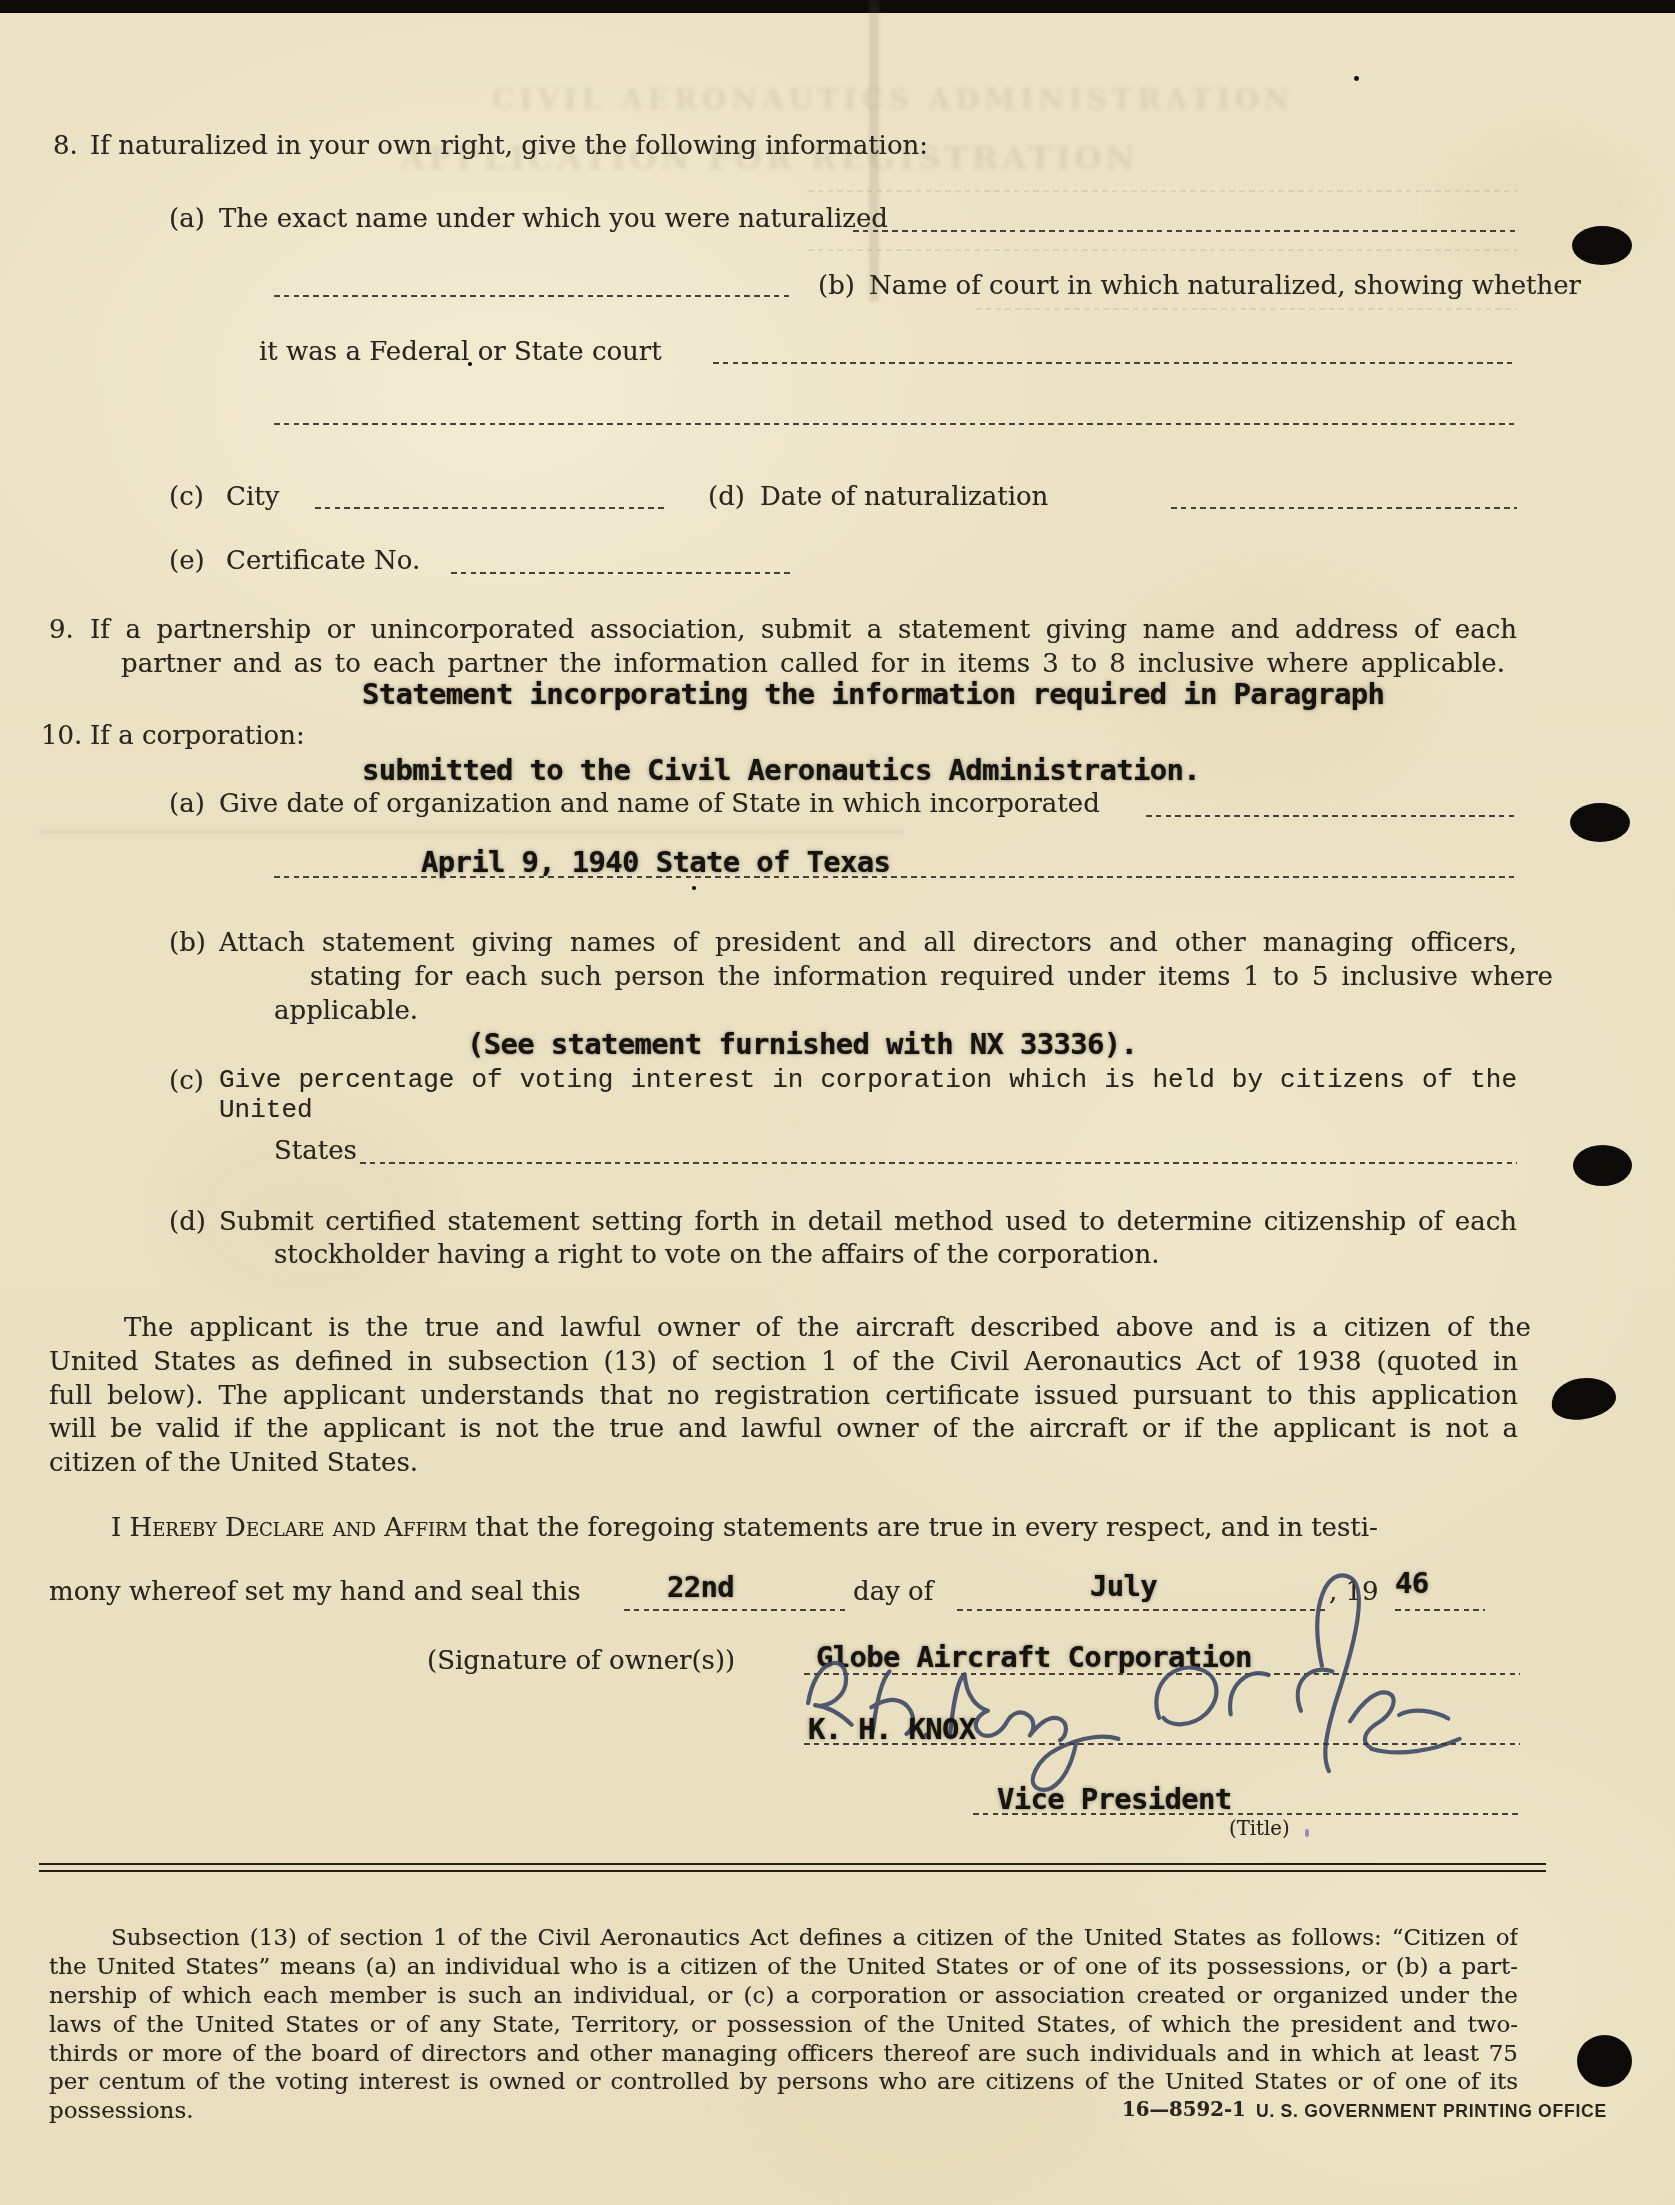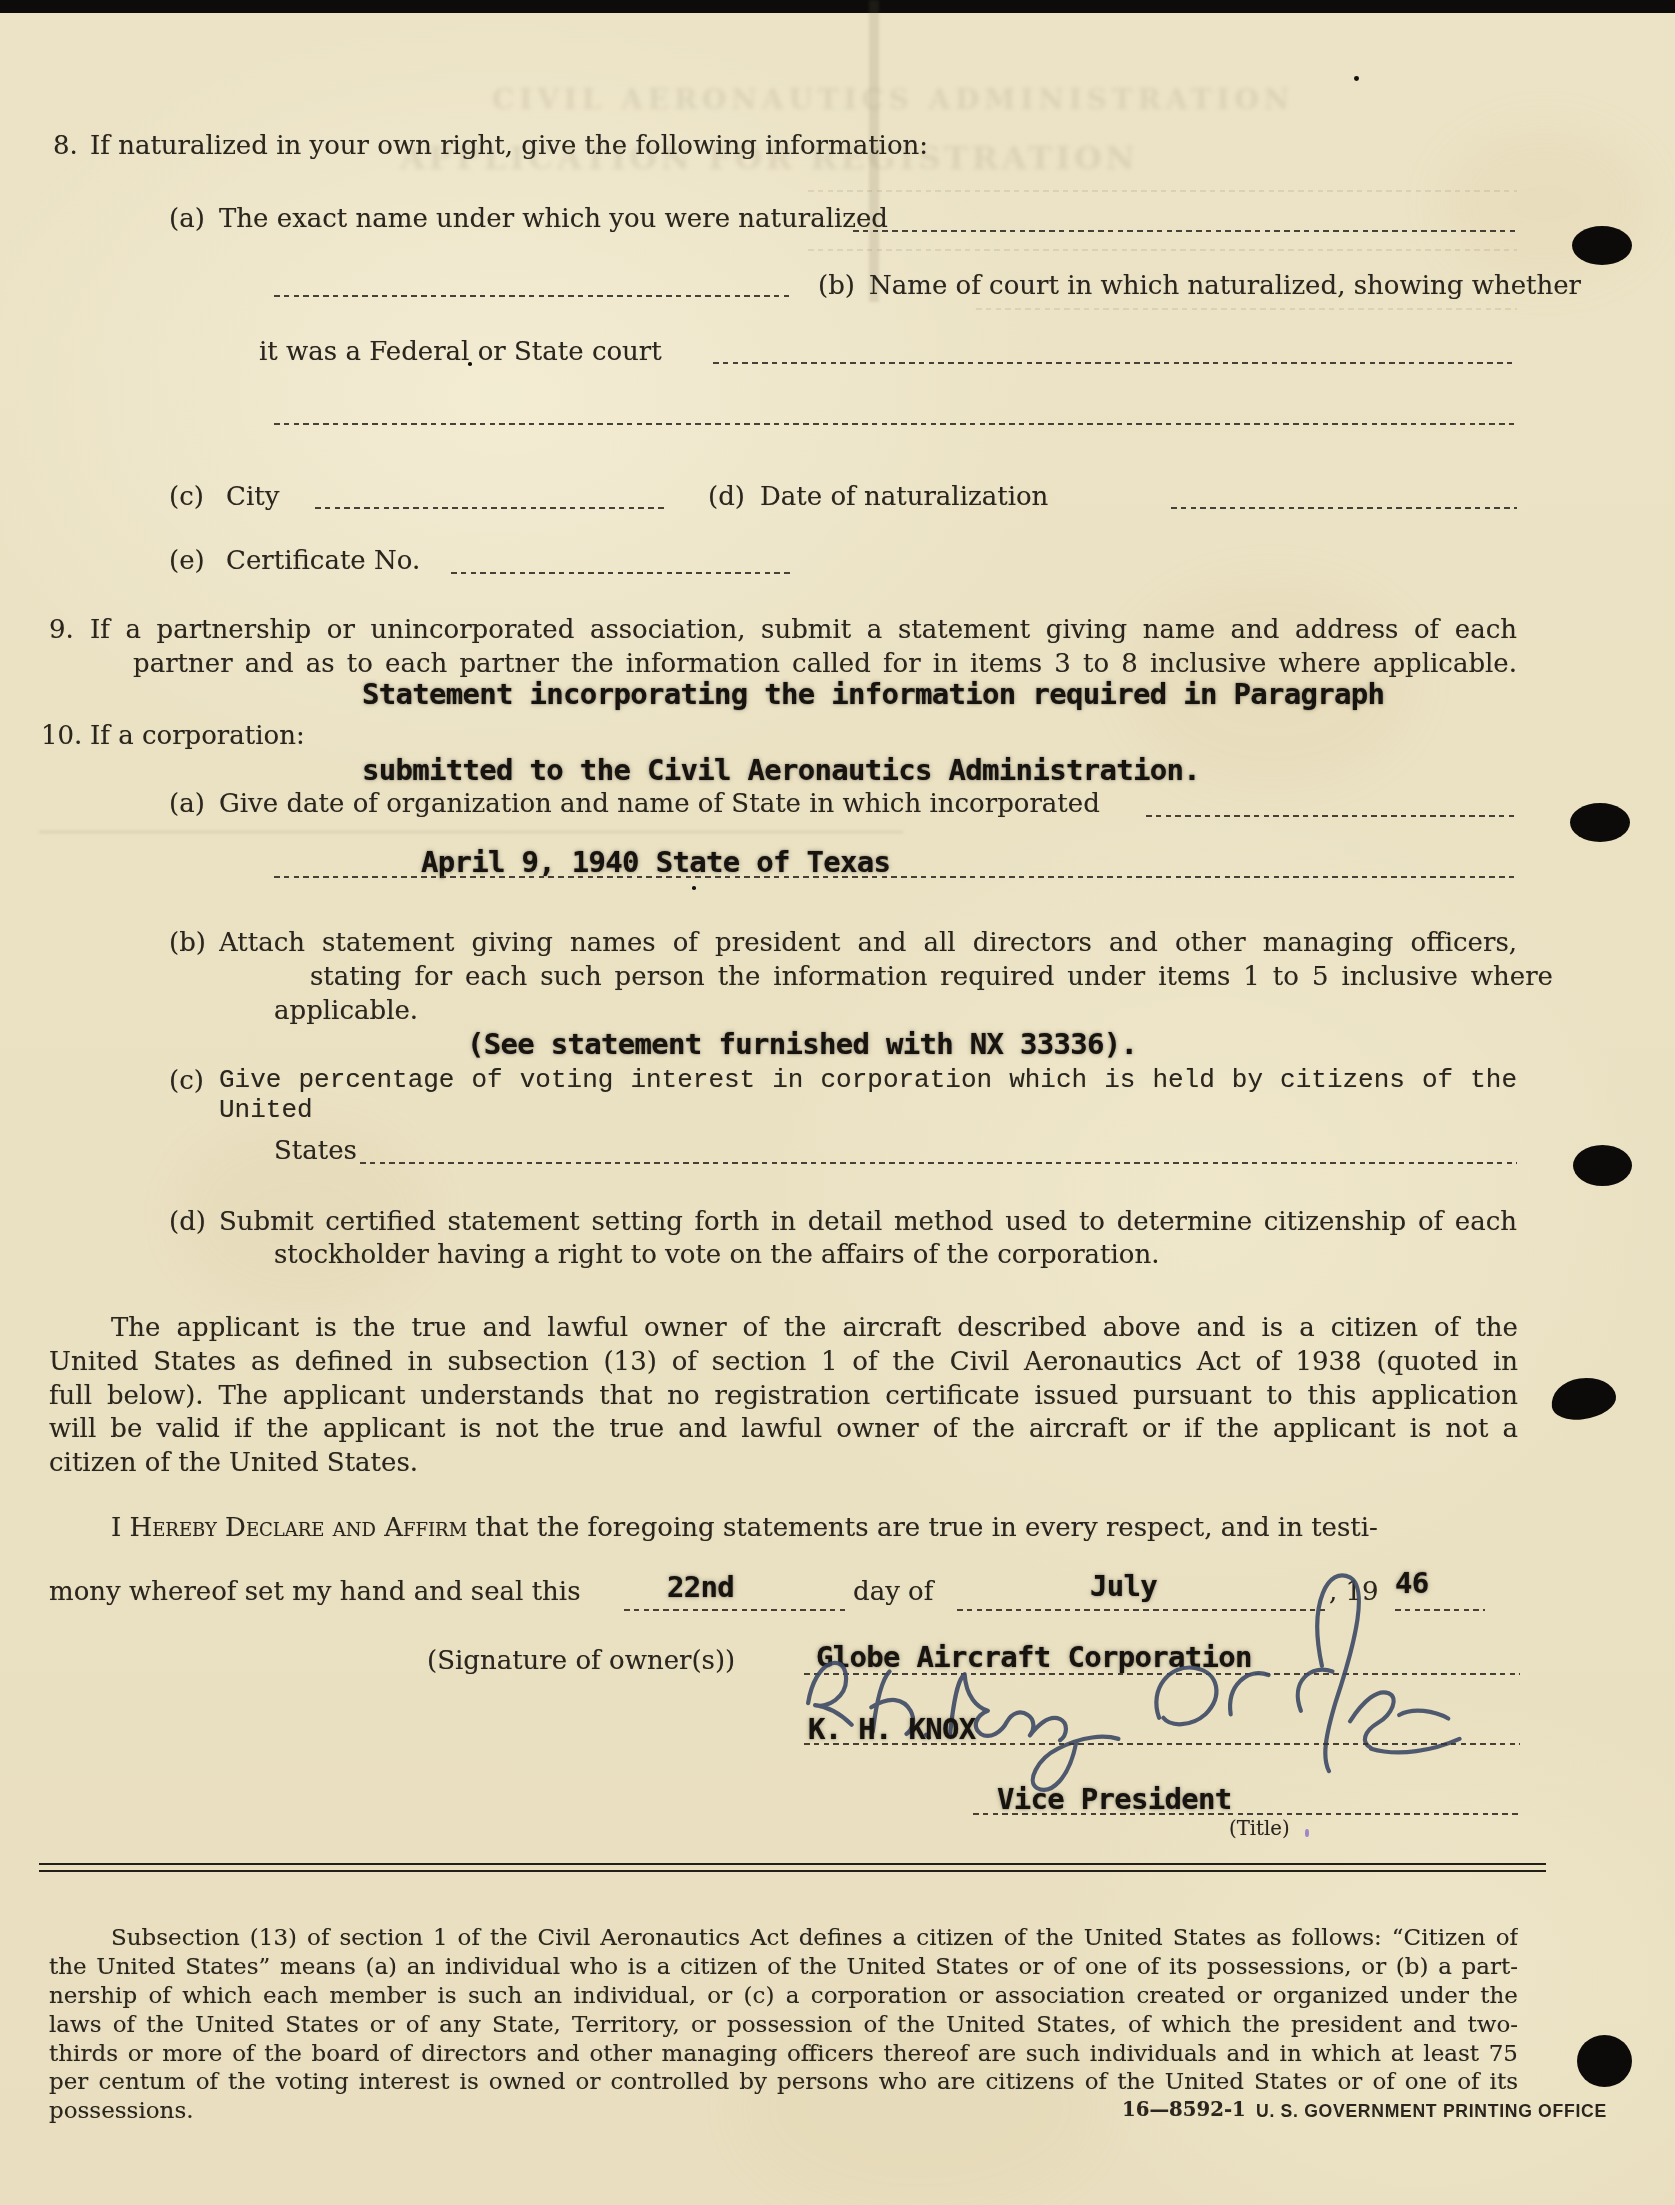--- a/index.html
+++ b/index.html
@@ -79,21 +79,21 @@
   <div class="pt" style="left:708px;top:482px;">(d)</div>
   <div class="pt" style="left:760px;top:482px;">Date of naturalization</div>
   <div class="dash" style="left:1171px;top:507px;width:346px;"></div>
 
   <div class="pt" style="left:169px;top:546px;">(e)</div>
   <div class="pt" style="left:226px;top:546px;">Certificate No.</div>
   <div class="dash" style="left:451px;top:572px;width:339px;"></div>
 
   <div class="pt" style="left:49px;top:615px;">9.</div>
   <div class="pt just" style="left:90px;top:615px;width:1427px;">If a partnership or unincorporated association, submit a statement giving name and address of each</div>
-  <div class="pt just" style="left:133px;top:649px;width:1384px;">partner and as to each partner the information called for in items 3 to 8 inclusive where applicable.</div>
+  <div class="pt just" style="left:121px;top:649px;width:1384px;">partner and as to each partner the information called for in items 3 to 8 inclusive where applicable.</div>
 
   <div class="tw" style="left:362px;top:680px;">Statement incorporating the information required in Paragraph</div>
   <div class="pt" style="left:41px;top:721px;">10.</div>
   <div class="pt" style="left:90px;top:721px;">If a corporation:</div>
   <div class="tw" style="left:362px;top:756px;">submitted to the Civil Aeronautics Administration.</div>
 
   <div class="pt" style="left:169px;top:789px;">(a)</div>
   <div class="pt" style="left:219px;top:789px;">Give date of organization and name of State in which incorporated</div>
   <div class="dash" style="left:1146px;top:815px;width:371px;"></div>
 
@@ -108,21 +108,21 @@
 
   <div class="pt" style="left:169px;top:1066px;">(c)</div>
   <div class="pt just" style="left:219px;top:1066px;width:1298px;font-family:Liberation Mono, monospace;">Give percentage of voting interest in corporation which is held by citizens of the United</div>
   <div class="pt" style="left:274px;top:1136px;">States</div>
   <div class="dash" style="left:360px;top:1162px;width:1157px;"></div>
 
   <div class="pt" style="left:169px;top:1207px;">(d)</div>
   <div class="pt just" style="left:219px;top:1207px;width:1298px;">Submit certified statement setting forth in detail method used to determine citizenship of each</div>
   <div class="pt" style="left:274px;top:1240px;">stockholder having a right to vote on the affairs of the corporation.</div>
 
-  <div class="pt just" style="left:49px;top:1313px;width:1469px;text-indent:62px;">The applicant is the true and lawful owner of the aircraft described above and is a citizen of the</div>
+  <div class="pt just" style="left:62px;top:1313px;width:1469px;text-indent:62px;">The applicant is the true and lawful owner of the aircraft described above and is a citizen of the</div>
   <div class="pt just" style="left:49px;top:1347px;width:1469px;">United States as defined in subsection (13) of section 1 of the Civil Aeronautics Act of 1938 (quoted in</div>
   <div class="pt just" style="left:49px;top:1381px;width:1469px;">full below).  The applicant understands that no registration certificate issued pursuant to this application</div>
   <div class="pt just" style="left:49px;top:1414px;width:1469px;">will be valid if the applicant is not the true and lawful owner of the aircraft or if the applicant is not a</div>
   <div class="pt" style="left:49px;top:1448px;">citizen of the United States.</div>
 
   <div class="pt" style="left:49px;top:1513px;white-space:normal;width:1469px;text-indent:62px;"><span class="sc">I Hereby Declare and Affirm</span><span> that the foregoing statements are true in every respect, and in testi-</span></div>
 
   <div class="pt" style="left:49px;top:1577px;">mony whereof set my hand and seal this</div>
   <div class="dash" style="left:624px;top:1609px;width:223px;"></div>
   <div class="tw" style="left:667px;top:1573px;">22nd</div>

